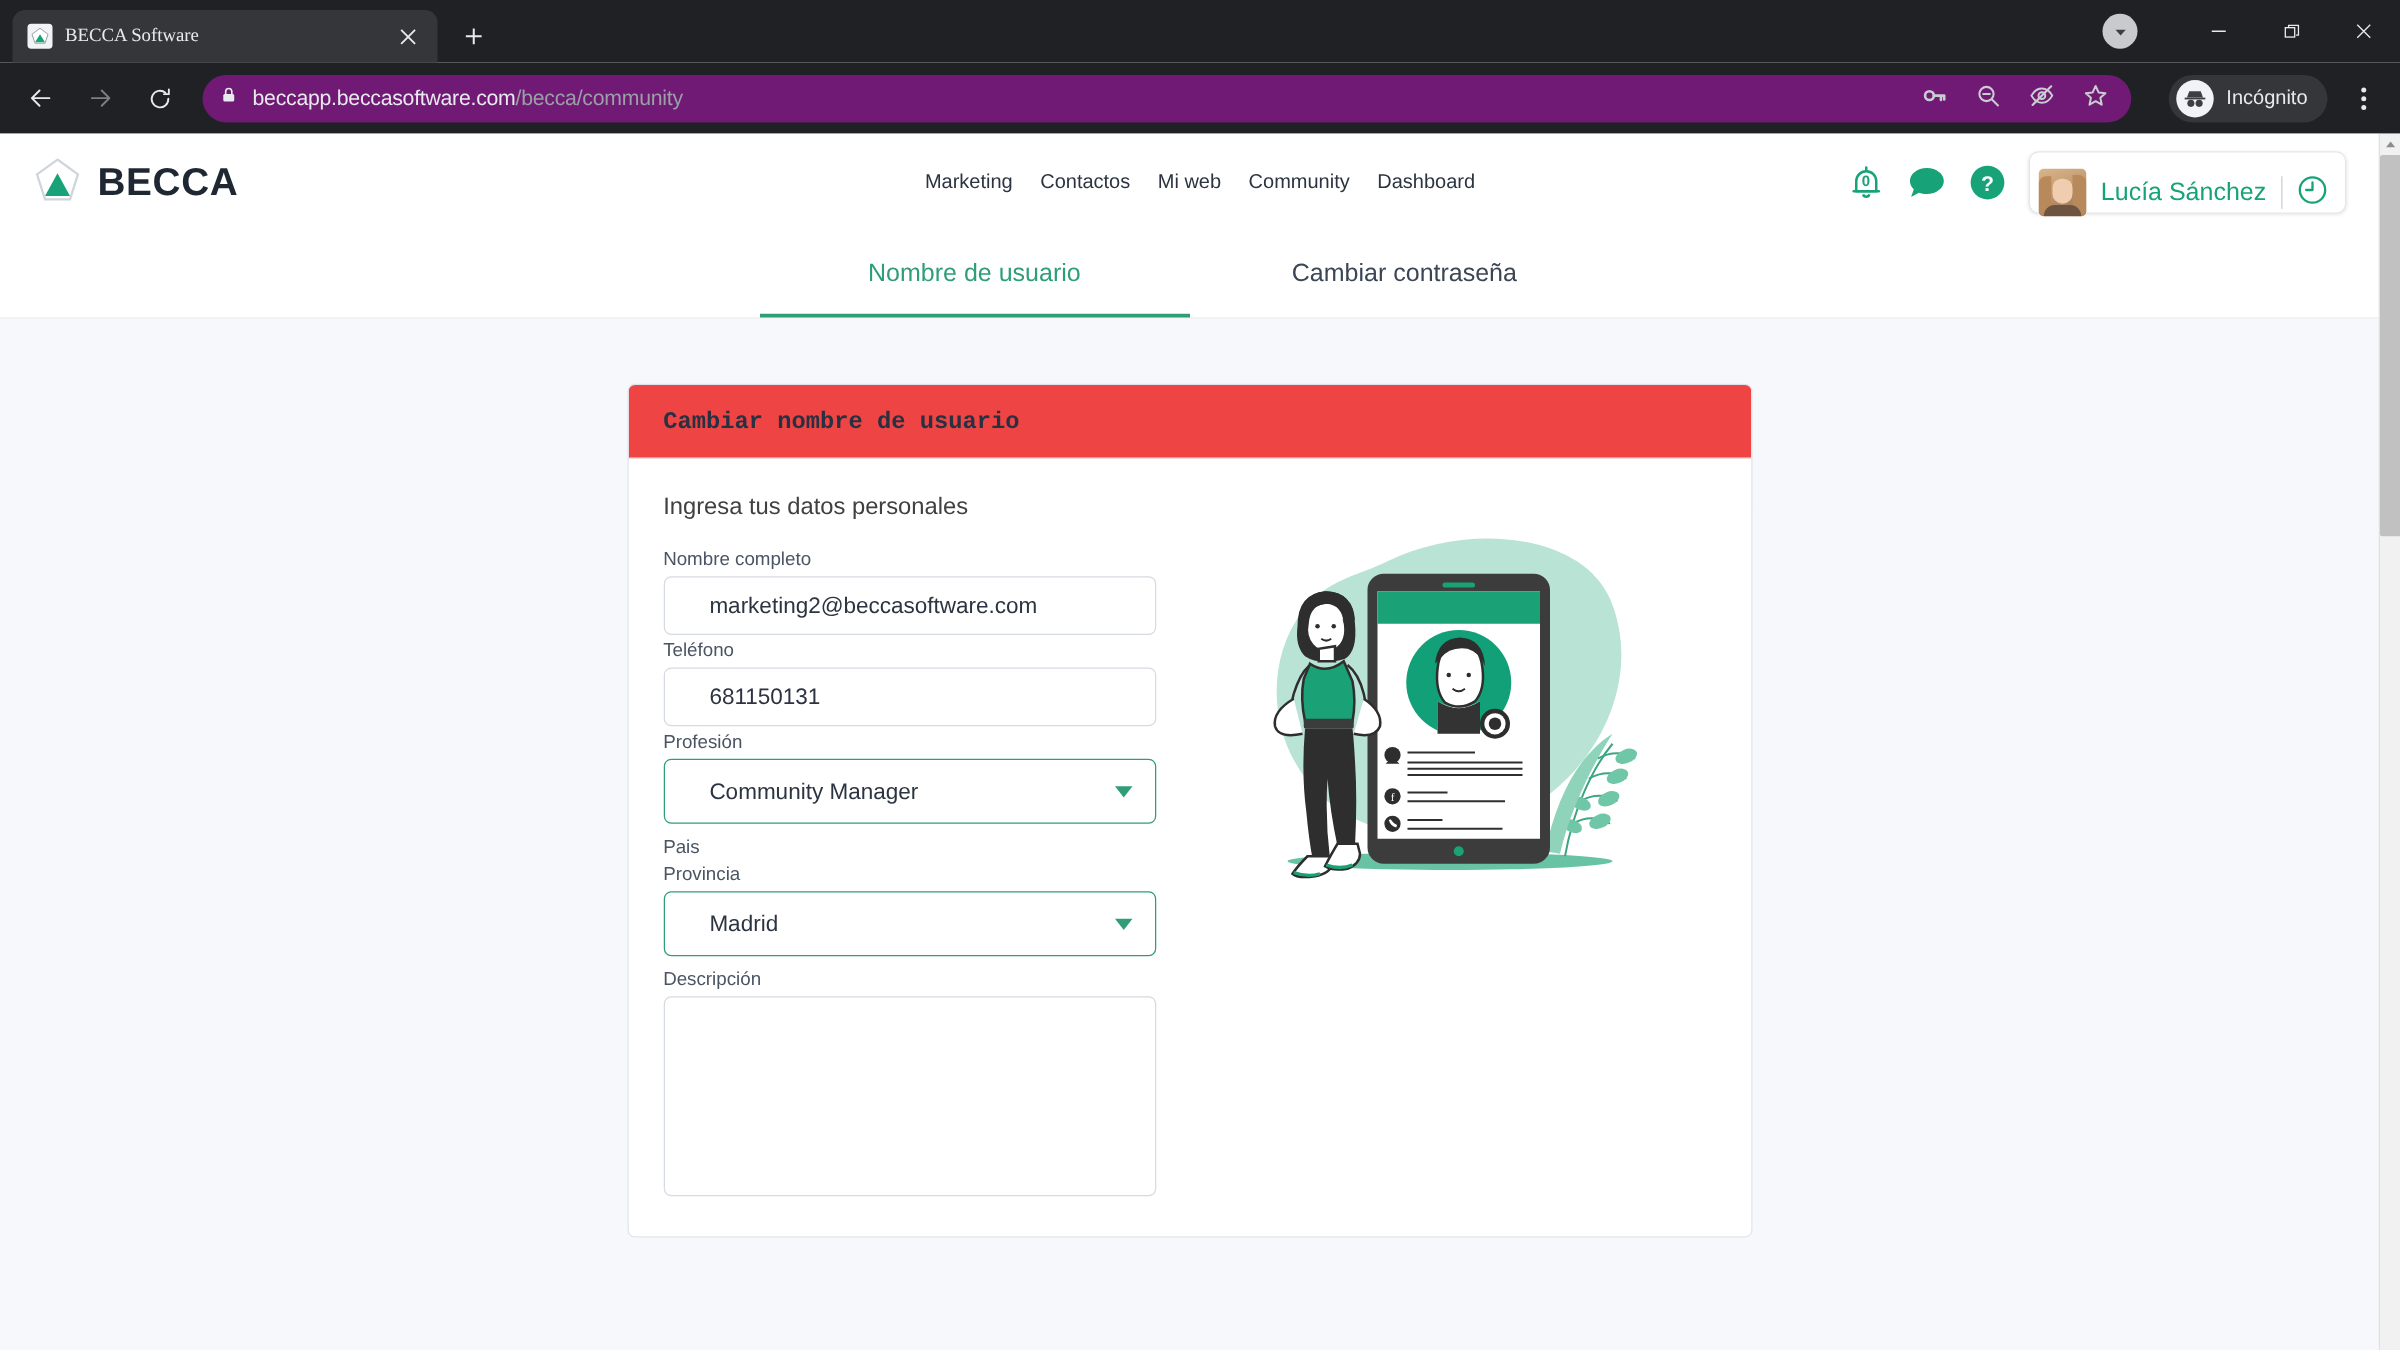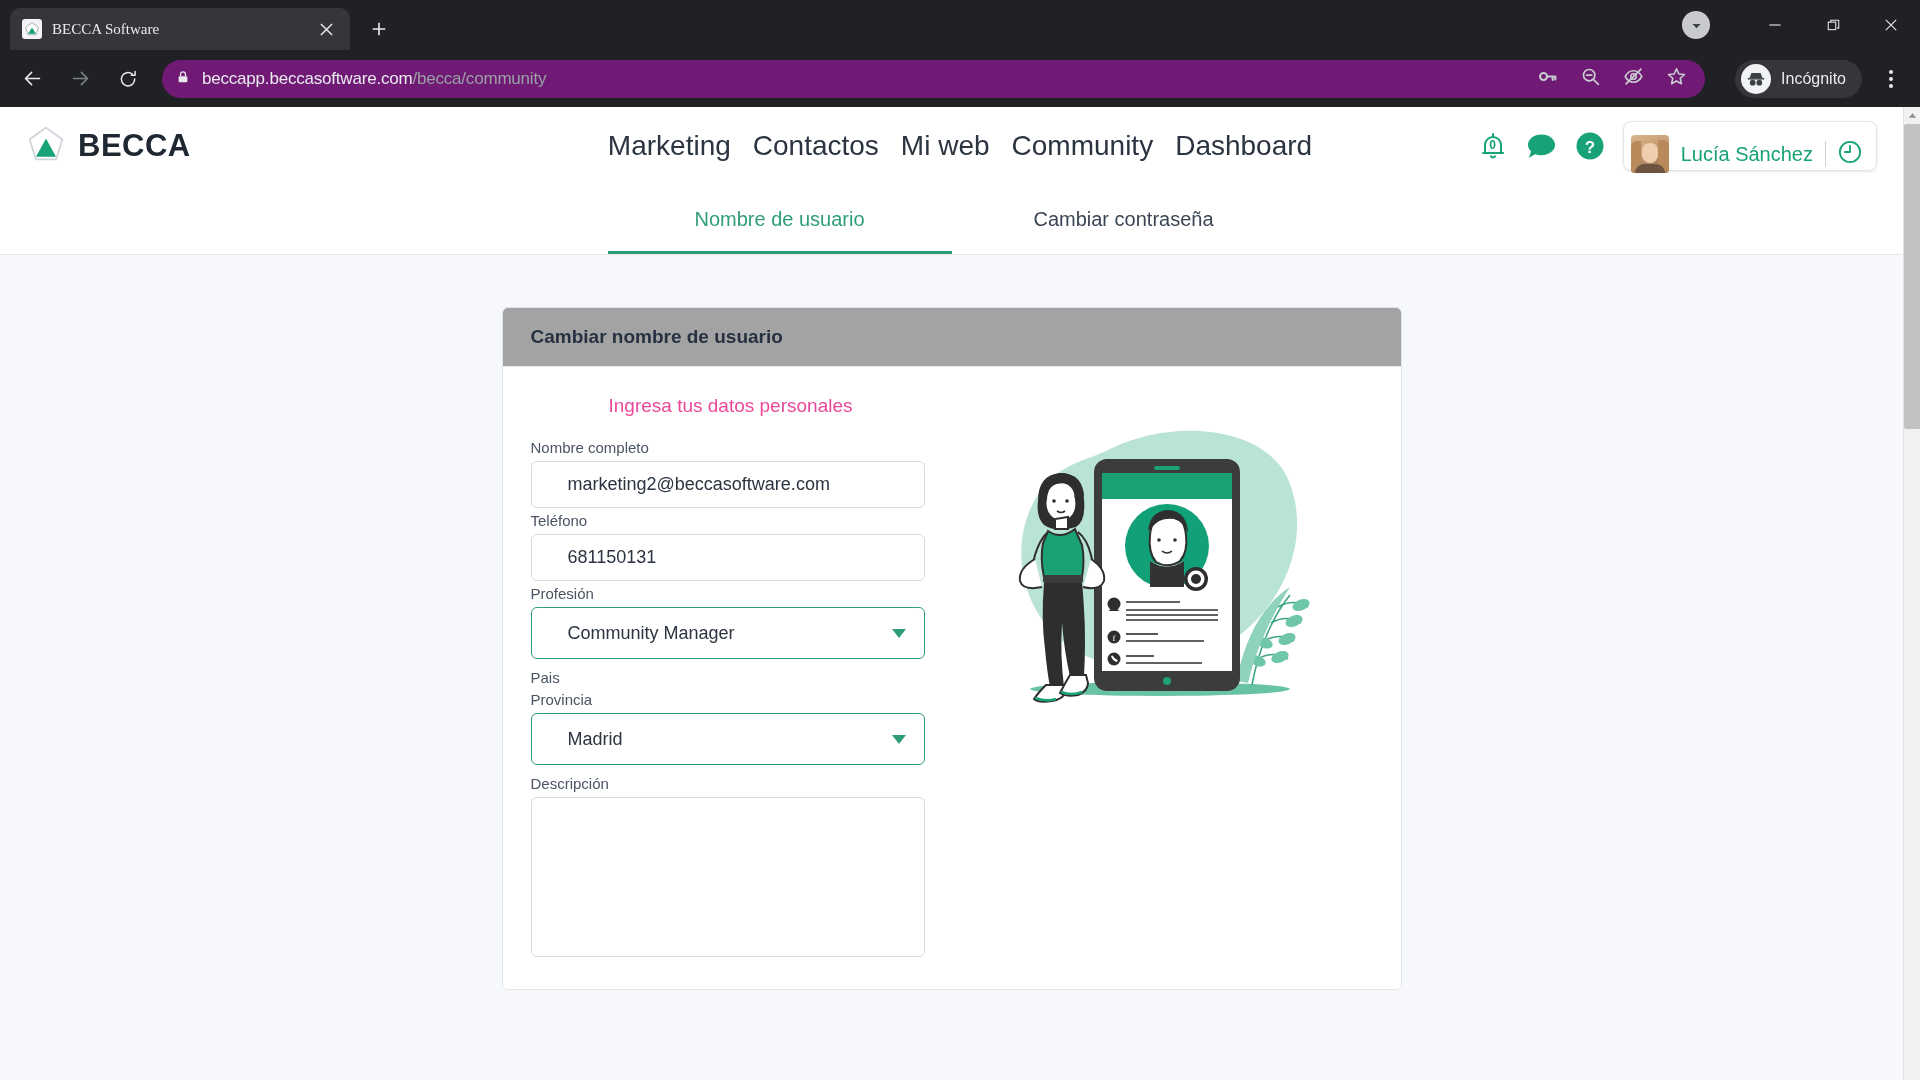--- a/index.html
+++ b/index.html
@@ -76,21 +76,21 @@
 
   .app-header {
     height:78px; background:#ffffff; display:flex; align-items:center;
     padding:0 26px; flex:0 0 78px;
   }
   .logo { display:flex; align-items:center; gap:12px; }
   .logo-text { font-size:31px; font-weight:bold; color:#1f2733; letter-spacing:0.5px; }
 
   .mainnav { position:absolute; left:0; right:0; display:flex; justify-content:center; gap:22px; pointer-events:none; }
   .mainnav > * { pointer-events:auto; }
-  .nav-item { font-size:28px; color:#2b3440; white-space:nowrap; }
+  .nav-item { font-size:16px; color:#2b3440; white-space:nowrap; }
 
   .header-right { margin-left:auto; display:flex; align-items:center; gap:18px; z-index:2; }
   .bell-wrap { position:relative; width:30px; height:34px; display:flex; align-items:center; justify-content:center; }
   .bell-count { position:absolute; top:9px; left:0; right:0; text-align:center;
     font-size:12px; font-weight:bold; color:#17a277; }
   .hicon { display:flex; align-items:center; justify-content:center; }
   .userbox {
     display:flex; align-items:center; gap:12px; height:50px;
     border:1px solid #e3e7ec; border-radius:8px; padding:16px 14px 0 7px;
     box-shadow:0 1px 3px rgba(0,0,0,0.09); background:#fff;
@@ -122,26 +122,26 @@
   .ptab.active::after {
     content:""; position:absolute; left:0; right:0; bottom:0; height:3px; background:#2f9e78;
   }
 
   .content { flex:1; background:#f6f8fb; overflow:hidden; padding-top:52px; }
   .card {
     width:900px; margin:0 auto; background:#ffffff;
     border:1px solid #dfe4ea; border-radius:6px; overflow:hidden;
   }
   .card-head {
-    background:#a3a3a3; border-bottom:1px solid #e4e9ef;
-    padding:18px 28px; font-size:19px; font-weight:bold; color:#273142;
+    background:#ef4444; border-bottom:1px solid #e4e9ef;
+    padding:18px 28px; font-size:19px; font-weight:bold; color:#273142;font-family:Liberation Mono, monospace;
   }
   .card-body { padding:28px; display:flex; gap:16px; background:#fff; min-height:610px; }
   .form-col { width:400px; flex:0 0 400px; }
-  .section-title { font-size:19px; color:#ec4899; margin-bottom:22px;text-align:center; }
+  .section-title { font-size:19px; color:#404040; margin-bottom:22px; }
   .field { margin-bottom:4px; }
   .flabel { font-size:15px; color:#4a5463; margin-bottom:5px; display:block; }
   .finput {
     width:394px; height:47px; border:1px solid #d6dbe1; border-radius:6px;
     background:#fff; font-size:18px; color:#2b3440; padding:0 16px 0 36px;
     font-family:"Liberation Sans", sans-serif; outline:none; display:flex;
     align-items:center; 
   }
   .fselect {
     width:394px; height:52px; border:1px solid #2f9e78; border-radius:6px;

